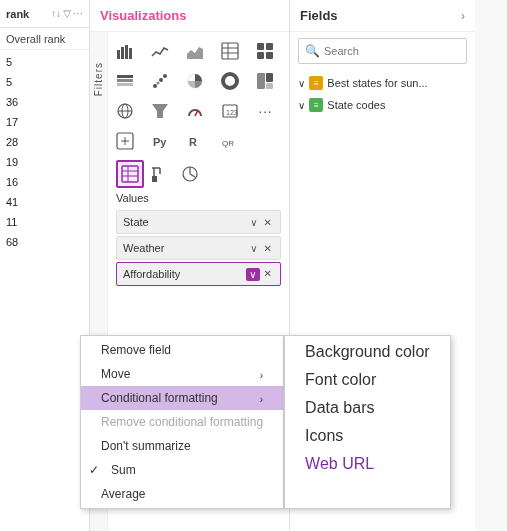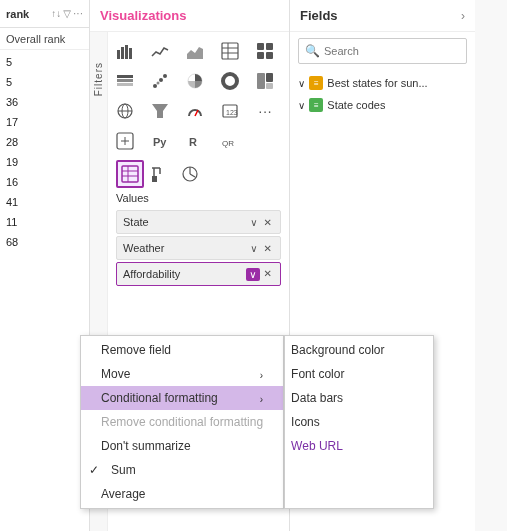--- a/index.html
+++ b/index.html
@@ -344,22 +344,22 @@
 
     
     .submenu {
       background: #fff;
       border: 1px solid #ccc;
       box-shadow: 2px 2px 6px rgba(0,0,0,0.2);
       min-width: 150px;
       padding: 2px 0;
     }
     .submenu-item {
-      padding: 5px 6px;
-      font-size: 12px;
+      padding: 5px 20px;
+      font-size: 16px;
       color: #333;
       cursor: pointer;
       white-space: nowrap;
     }
     .submenu-item.web-url {
       color: #7B2FA6;
     }
   </style>
 </head>
 <body>

